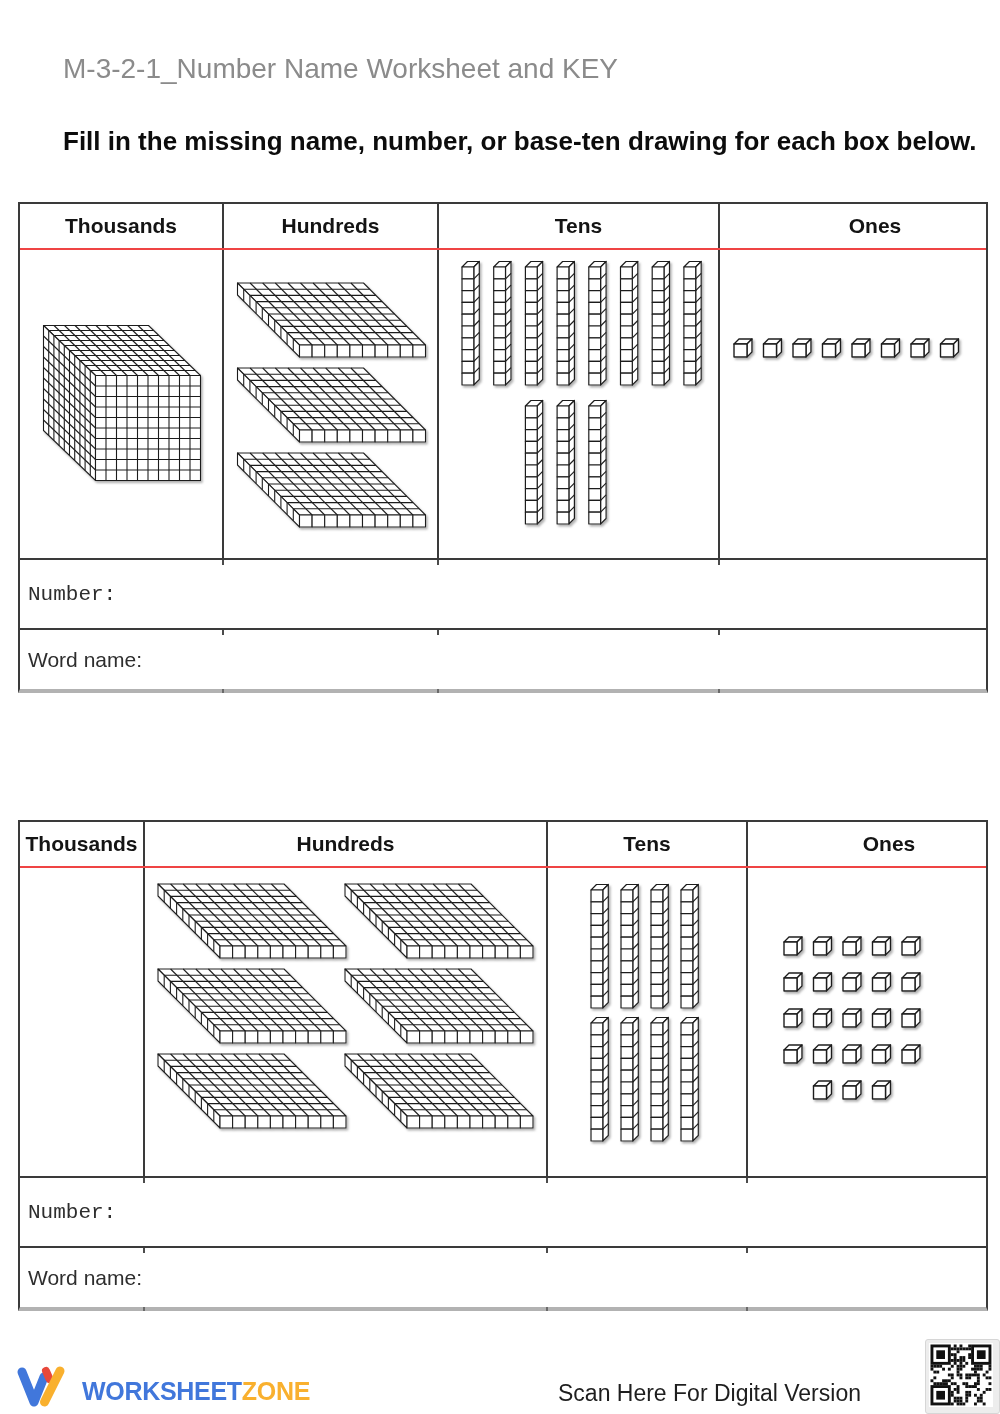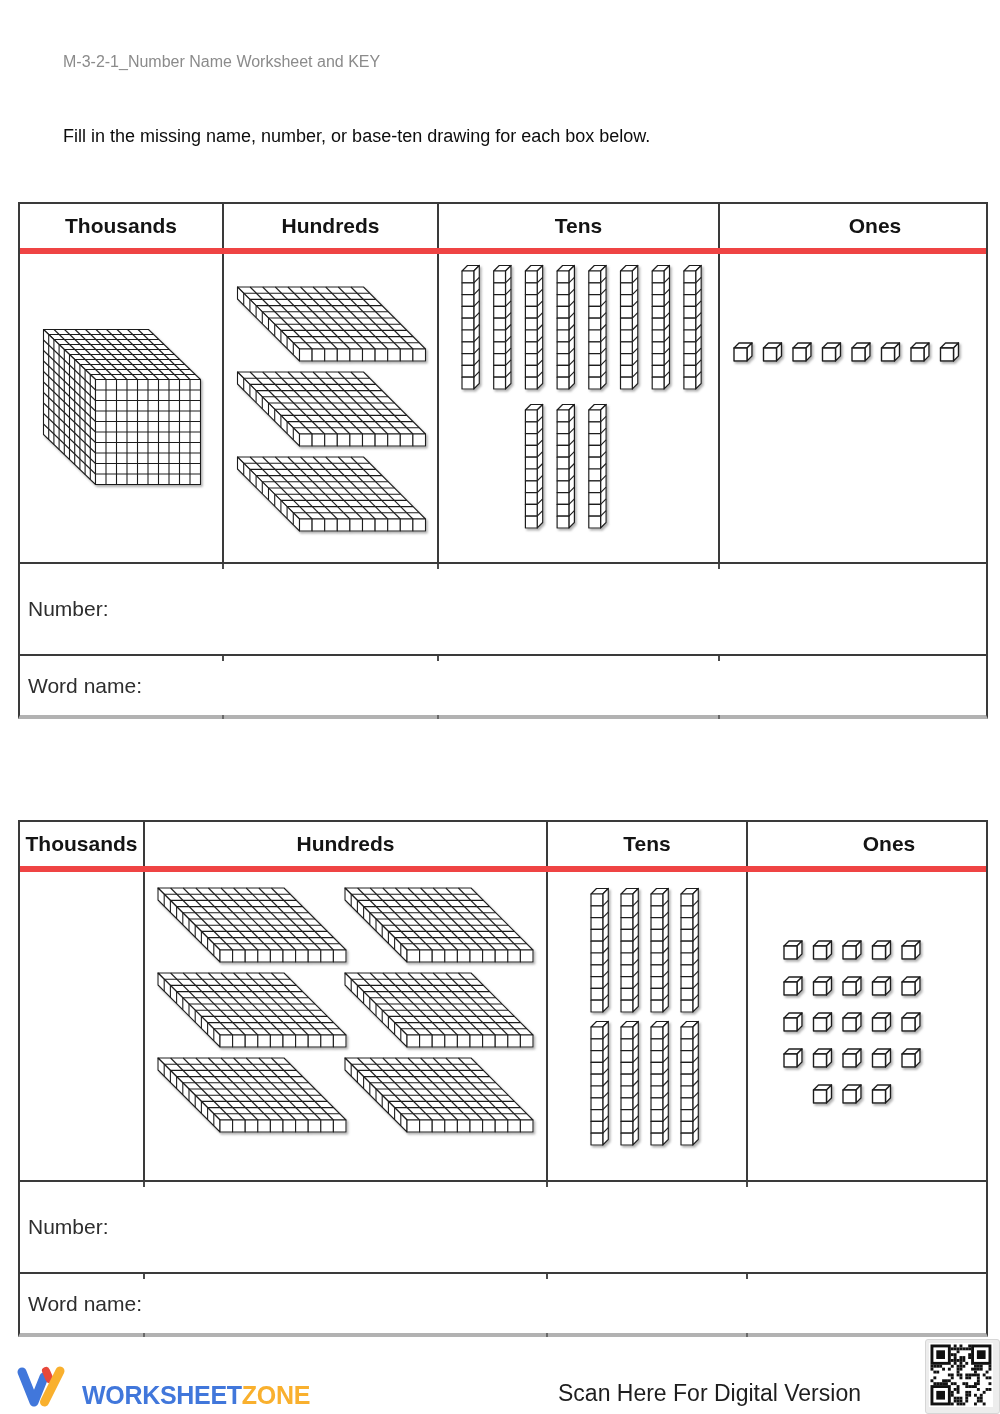--- a/index.html
+++ b/index.html
@@ -1,50 +1,50 @@
 <!DOCTYPE html>
 <html><head>
 <meta charset="utf-8">
 <style>
   html,body{margin:0;padding:0;}
   body{
     width:1000px;height:1414px;position:relative;background:#ffffff;
     font-family:"Liberation Sans", sans-serif;color:#1a1a1a;overflow:hidden;
   }
-  .doc-title{position:absolute;left:63px;top:53px;font-size:16px;color:#8b8b8b;}
-  .instruction{position:absolute;left:63px;top:126px;font-size:18px;font-weight:400;color:#0c0c0c;}
+  .doc-title{position:absolute;left:63px;top:53px;font-size:28px;color:#8b8b8b;}
+  .instruction{position:absolute;left:63px;top:126px;font-size:26px;font-weight:700;color:#0c0c0c;}
 
   .bt-table{position:absolute;left:18px;width:970px;box-sizing:border-box;
     border:2px solid #3a3a3a;border-bottom:4px solid #b2b2b2;background:#fff;}
   .table-1{top:202px;}
   .table-2{top:820px;}
 
-  .thead{display:flex;height:44px;border-bottom:6px solid #ef4444;}
+  .thead{display:flex;height:44px;border-bottom:2px solid #ef4444;}
   .th{box-sizing:border-box;border-right:2px solid #3a3a3a;display:flex;align-items:center;justify-content:center;
       font-size:21px;font-weight:600;color:#141414;}
   .th:last-child{border-right:none;flex:1;padding-left:44px;}
 
   .tbody{display:flex;height:308px;border-bottom:2px solid #3a3a3a;}
   .td{position:relative;box-sizing:border-box;border-right:2px solid #3a3a3a;overflow:hidden;}
   .td:last-child{border-right:none;flex:1;}
   .td svg{position:absolute;left:0;top:0;}
 
   
   .table-1 .c0{width:204px}.table-1 .c1{width:215px}.table-1 .c2{width:281px}
   .table-2 .c0{width:125px}.table-2 .c1{width:403px}.table-2 .c2{width:200px}
 
   .answer-row{position:relative;display:flex;align-items:center;box-sizing:border-box;
      padding-left:8px;font-size:21px;color:#2e2e2e;}
-  .row-number{height:92px;border-bottom:2px solid #3a3a3a;}
+  .row-number{height:70px;border-bottom:2px solid #3a3a3a;font-family:Liberation Mono, monospace;}
   .row-word{height:59px;}
   .answer-blank{flex:1;height:60%;}
   .tick{position:absolute;top:0;width:2px;height:5px;background:#4b4b4b;}
   .tick-b{position:absolute;bottom:-4px;width:2px;height:4px;background:#6a6a6a;}
 
-  .brand{position:absolute;left:14px;top:1364px;display:flex;align-items:flex-end;}
+  .brand{position:absolute;left:14px;top:1364px;display:flex;align-items:center;}
   .brand-mark{width:56px;height:46px;}
   .brand-text{font-size:25px;font-weight:800;letter-spacing:-0.3px;margin-left:12px;margin-top:8px;}
   .brand-text .b1{color:#4177db;}
   .brand-text .b2{color:#f9b02e;}
 
   .scan-text{position:absolute;left:558px;top:1380px;font-size:23px;color:#1e1e1e;}
   .qr-card{position:absolute;left:925px;top:1339px;width:75px;height:75px;background:#ededed;
      border:1px solid #d6d6d6;border-radius:3px;box-sizing:border-box;}
   .qr-code{position:absolute;left:929px;top:1343px;width:64px;height:64px;background:#fff;}
 </style>

